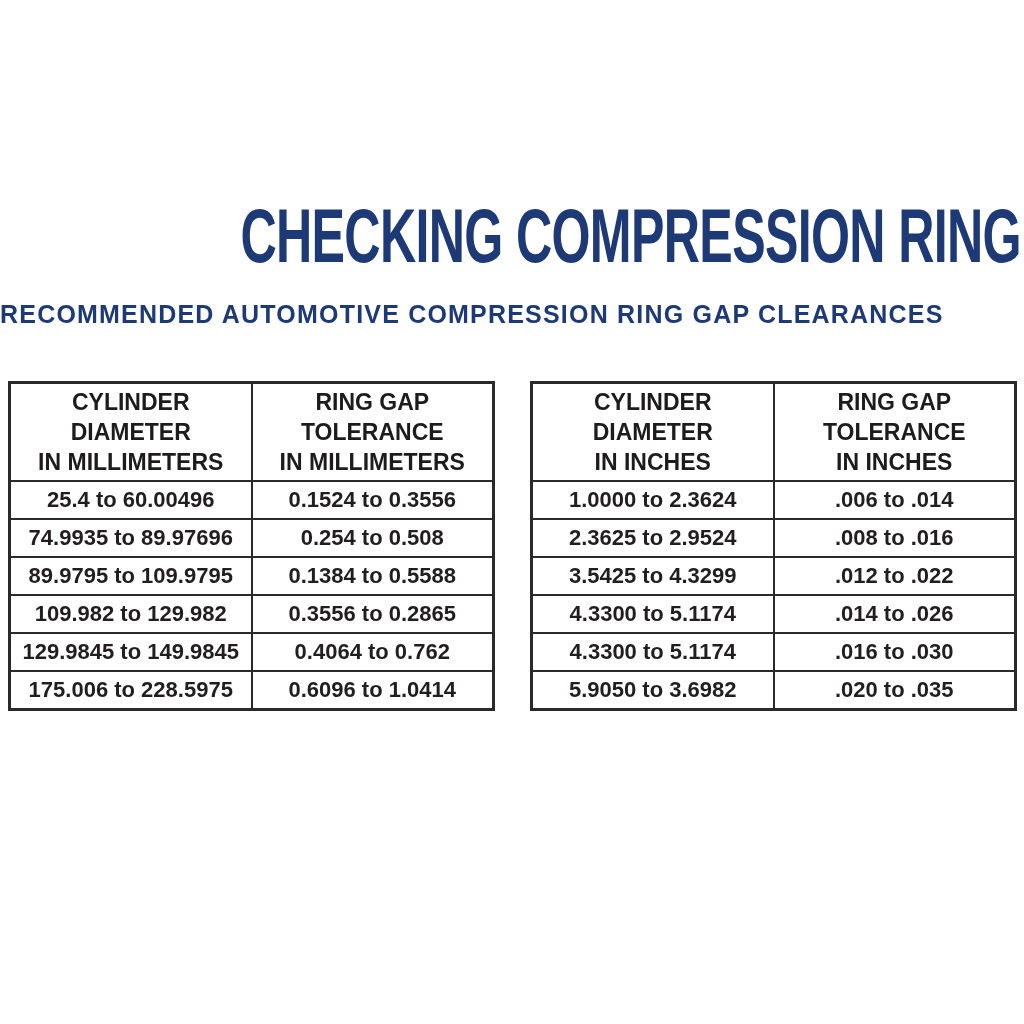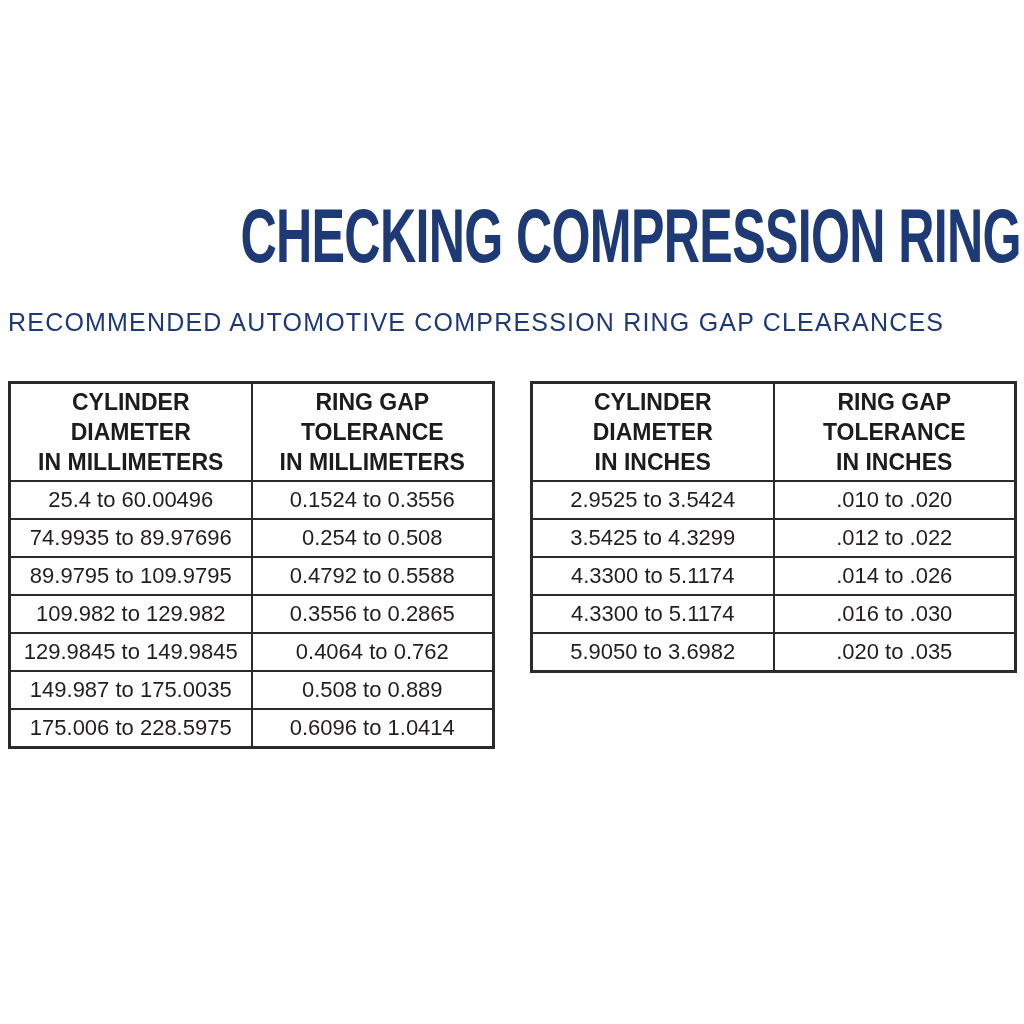--- a/index.html
+++ b/index.html
@@ -32,25 +32,25 @@
     display: inline-block;
     transform: scaleX(0.66);
     transform-origin: center;
     letter-spacing: -1px;
   }
   .subtitle {
     position: absolute;
     top: 302px;
     left: 0;
     width: 904px;
-    margin: 8px;
+    margin: 0;
     text-align: center;
     font-size: 25px;
     line-height: 25px;
-    font-weight: normal;
+    font-weight: bold;
     letter-spacing: 1.2px;
     color: #1e3a76;
     white-space: nowrap;
   }
   .spec-table {
     position: absolute;
     top: 381px;
     border-collapse: collapse;
     table-layout: fixed;
     border: 3px solid #2a2a2a;
@@ -69,21 +69,21 @@
   .spec-table th {
     height: 96px;
     font-size: 23px;
     line-height: 30px;
     font-weight: bold;
     color: #1d1b1c;
   }
   .spec-table td {
     height: 36px;
     font-size: 22px;
-    font-weight: normal;
+    font-weight: bold;
     color: #221e1f;
     white-space: nowrap;
   }
   .hl { display: block; }
 </style>
 </head>
 <body>
 
 <main>
 
@@ -110,33 +110,29 @@
       <tr>
         <td>25.4 to 60.00496</td>
         <td>0.1524 to 0.3556</td>
       </tr>
       <tr>
         <td>74.9935 to 89.97696</td>
         <td>0.254 to 0.508</td>
       </tr>
       <tr>
         <td>89.9795 to 109.9795</td>
-        <td>0.4792 to 0.5588</td>
+        <td>0.1384 to 0.5588</td>
       </tr>
       <tr>
         <td>109.982 to 129.982</td>
         <td>0.3556 to 0.2865</td>
       </tr>
       <tr>
         <td>129.9845 to 149.9845</td>
         <td>0.4064 to 0.762</td>
-      </tr>
-      <tr>
-        <td>149.987 to 175.0035</td>
-        <td>0.508 to 0.889</td>
       </tr>
       <tr>
         <td>175.006 to 228.5975</td>
         <td>0.6096 to 1.0414</td>
       </tr>
     </tbody>
   </table>
 
   <table class="spec-table right">
     <thead>
@@ -148,22 +144,26 @@
         </th>
         <th>
           <span class="hl">RING GAP</span>
           <span class="hl">TOLERANCE</span>
           <span class="hl">IN INCHES</span>
         </th>
       </tr>
     </thead>
     <tbody>
       <tr>
-        <td>2.9525 to 3.5424</td>
-        <td>.010 to .020</td>
+        <td>1.0000 to 2.3624</td>
+        <td>.006 to .014</td>
+      </tr>
+      <tr>
+        <td>2.3625 to 2.9524</td>
+        <td>.008 to .016</td>
       </tr>
       <tr>
         <td>3.5425 to 4.3299</td>
         <td>.012 to .022</td>
       </tr>
       <tr>
         <td>4.3300 to 5.1174</td>
         <td>.014 to .026</td>
       </tr>
       <tr>

